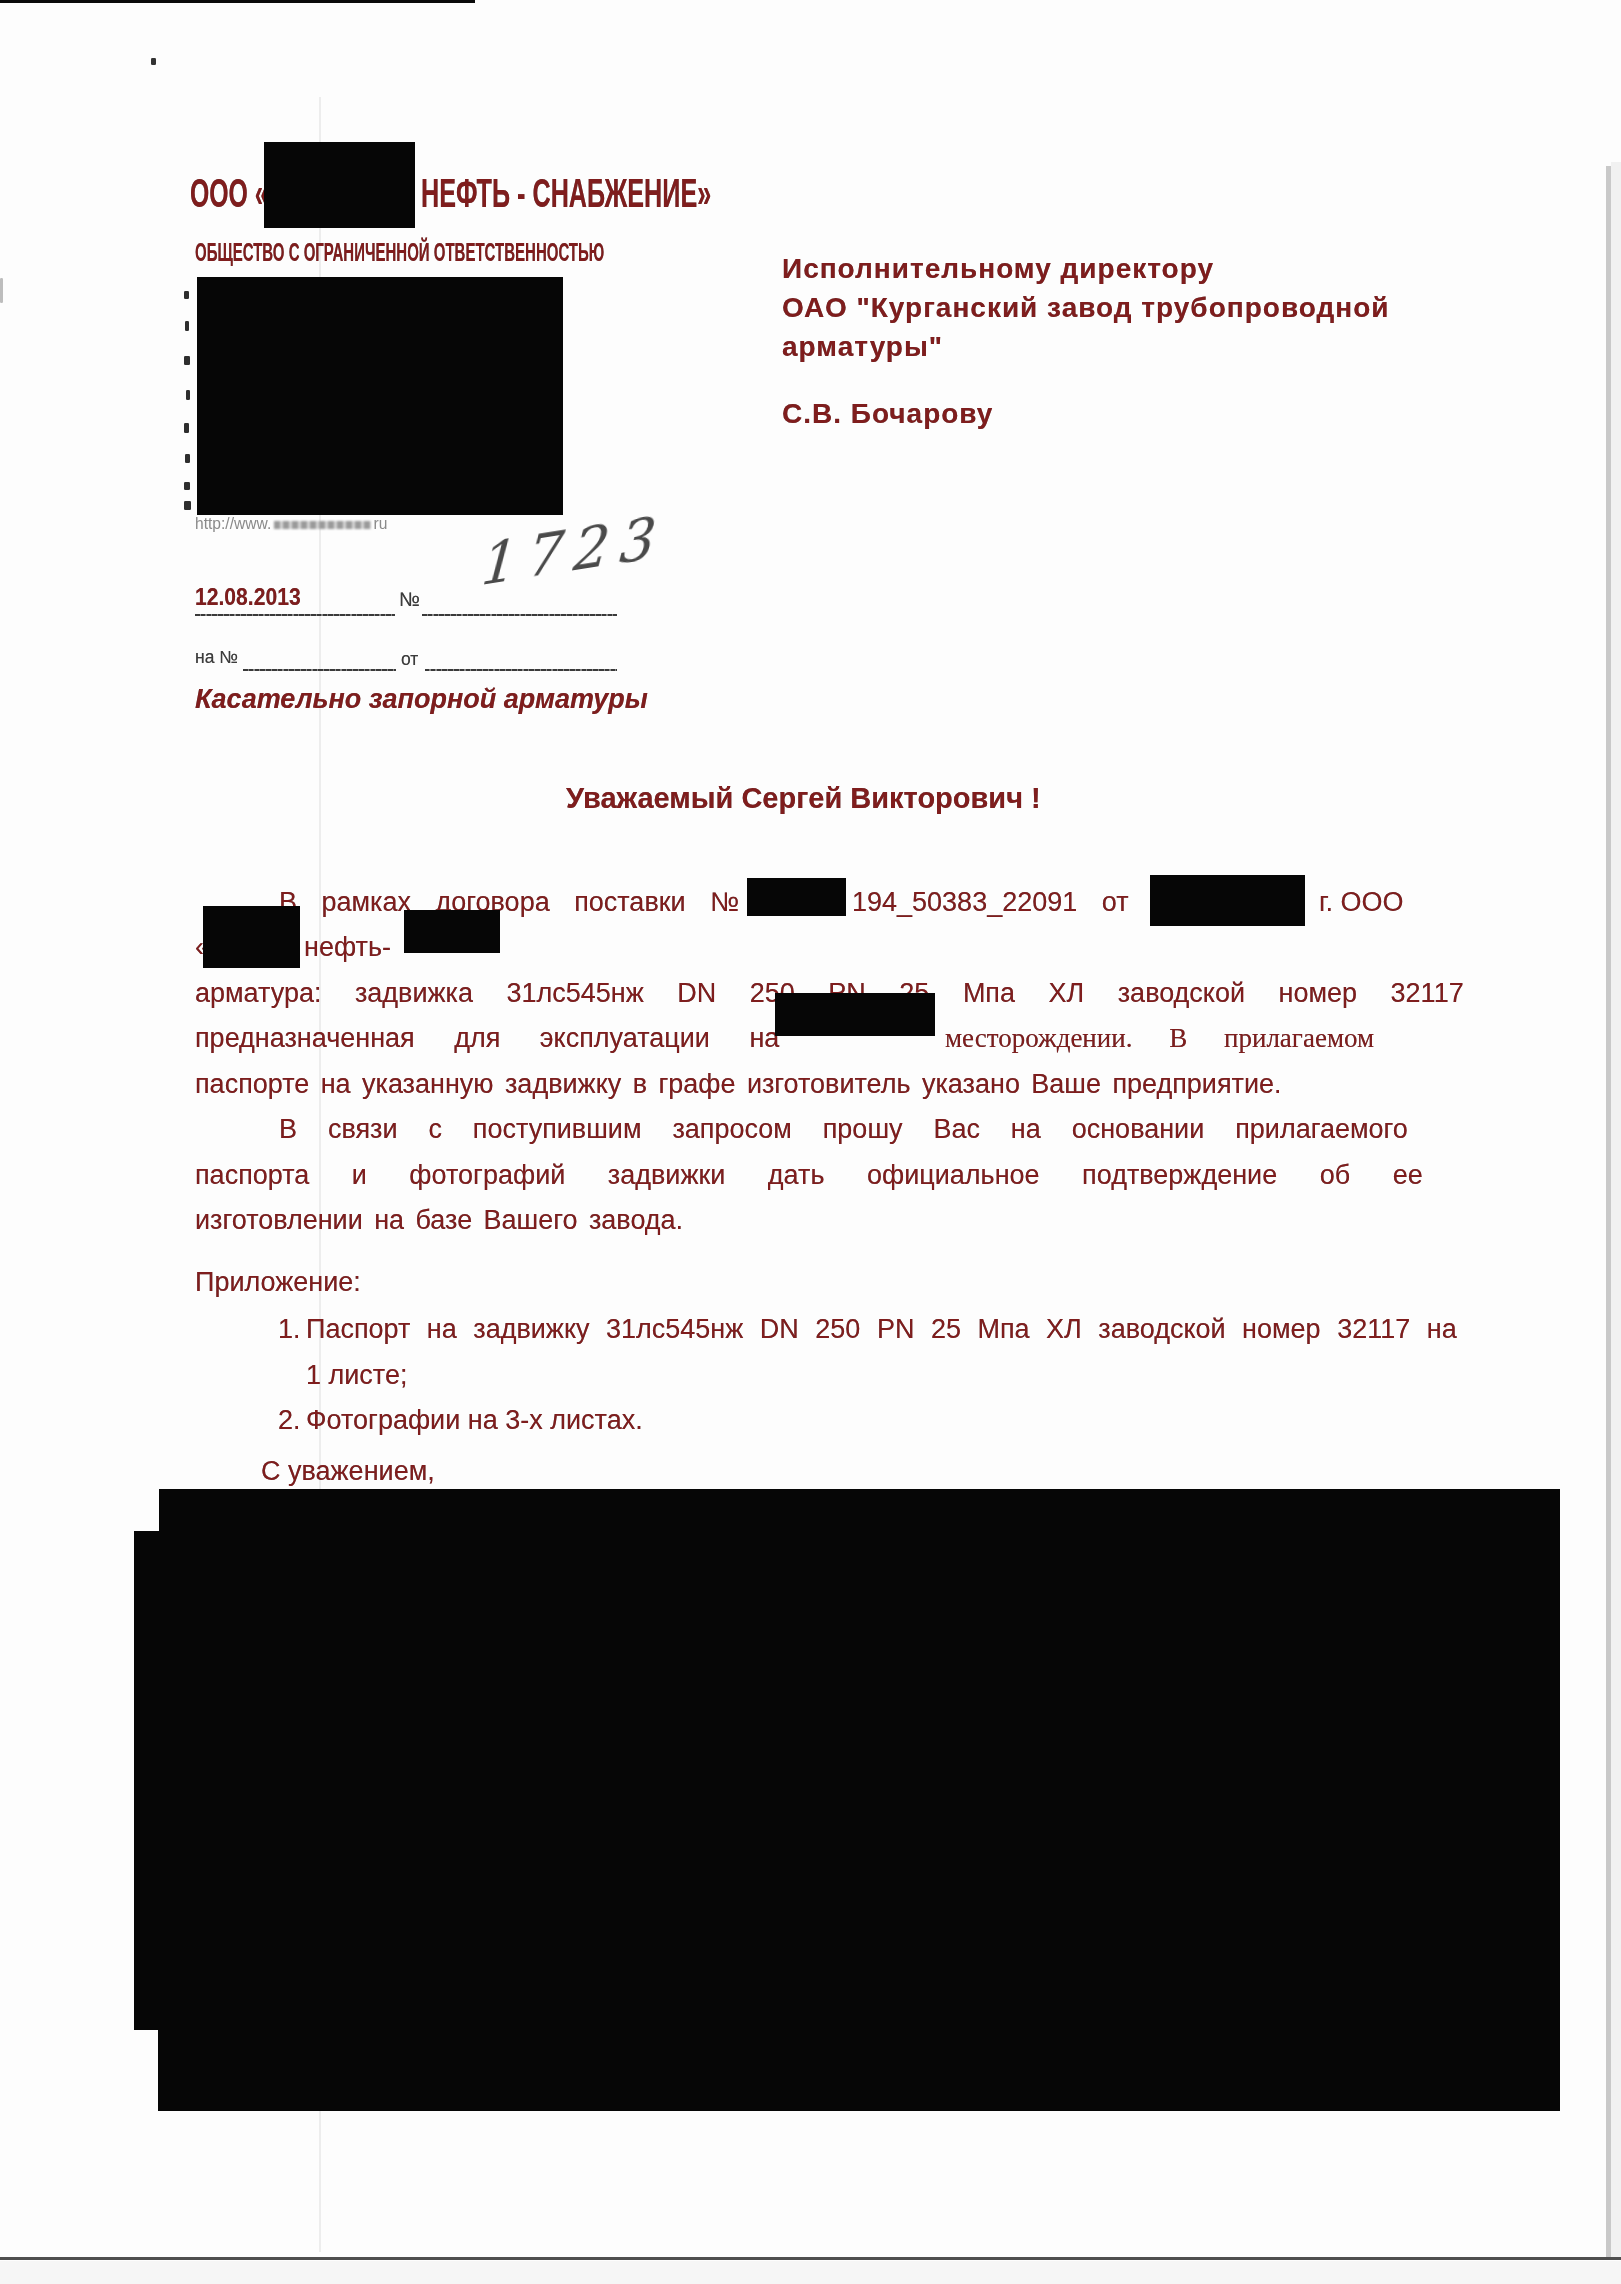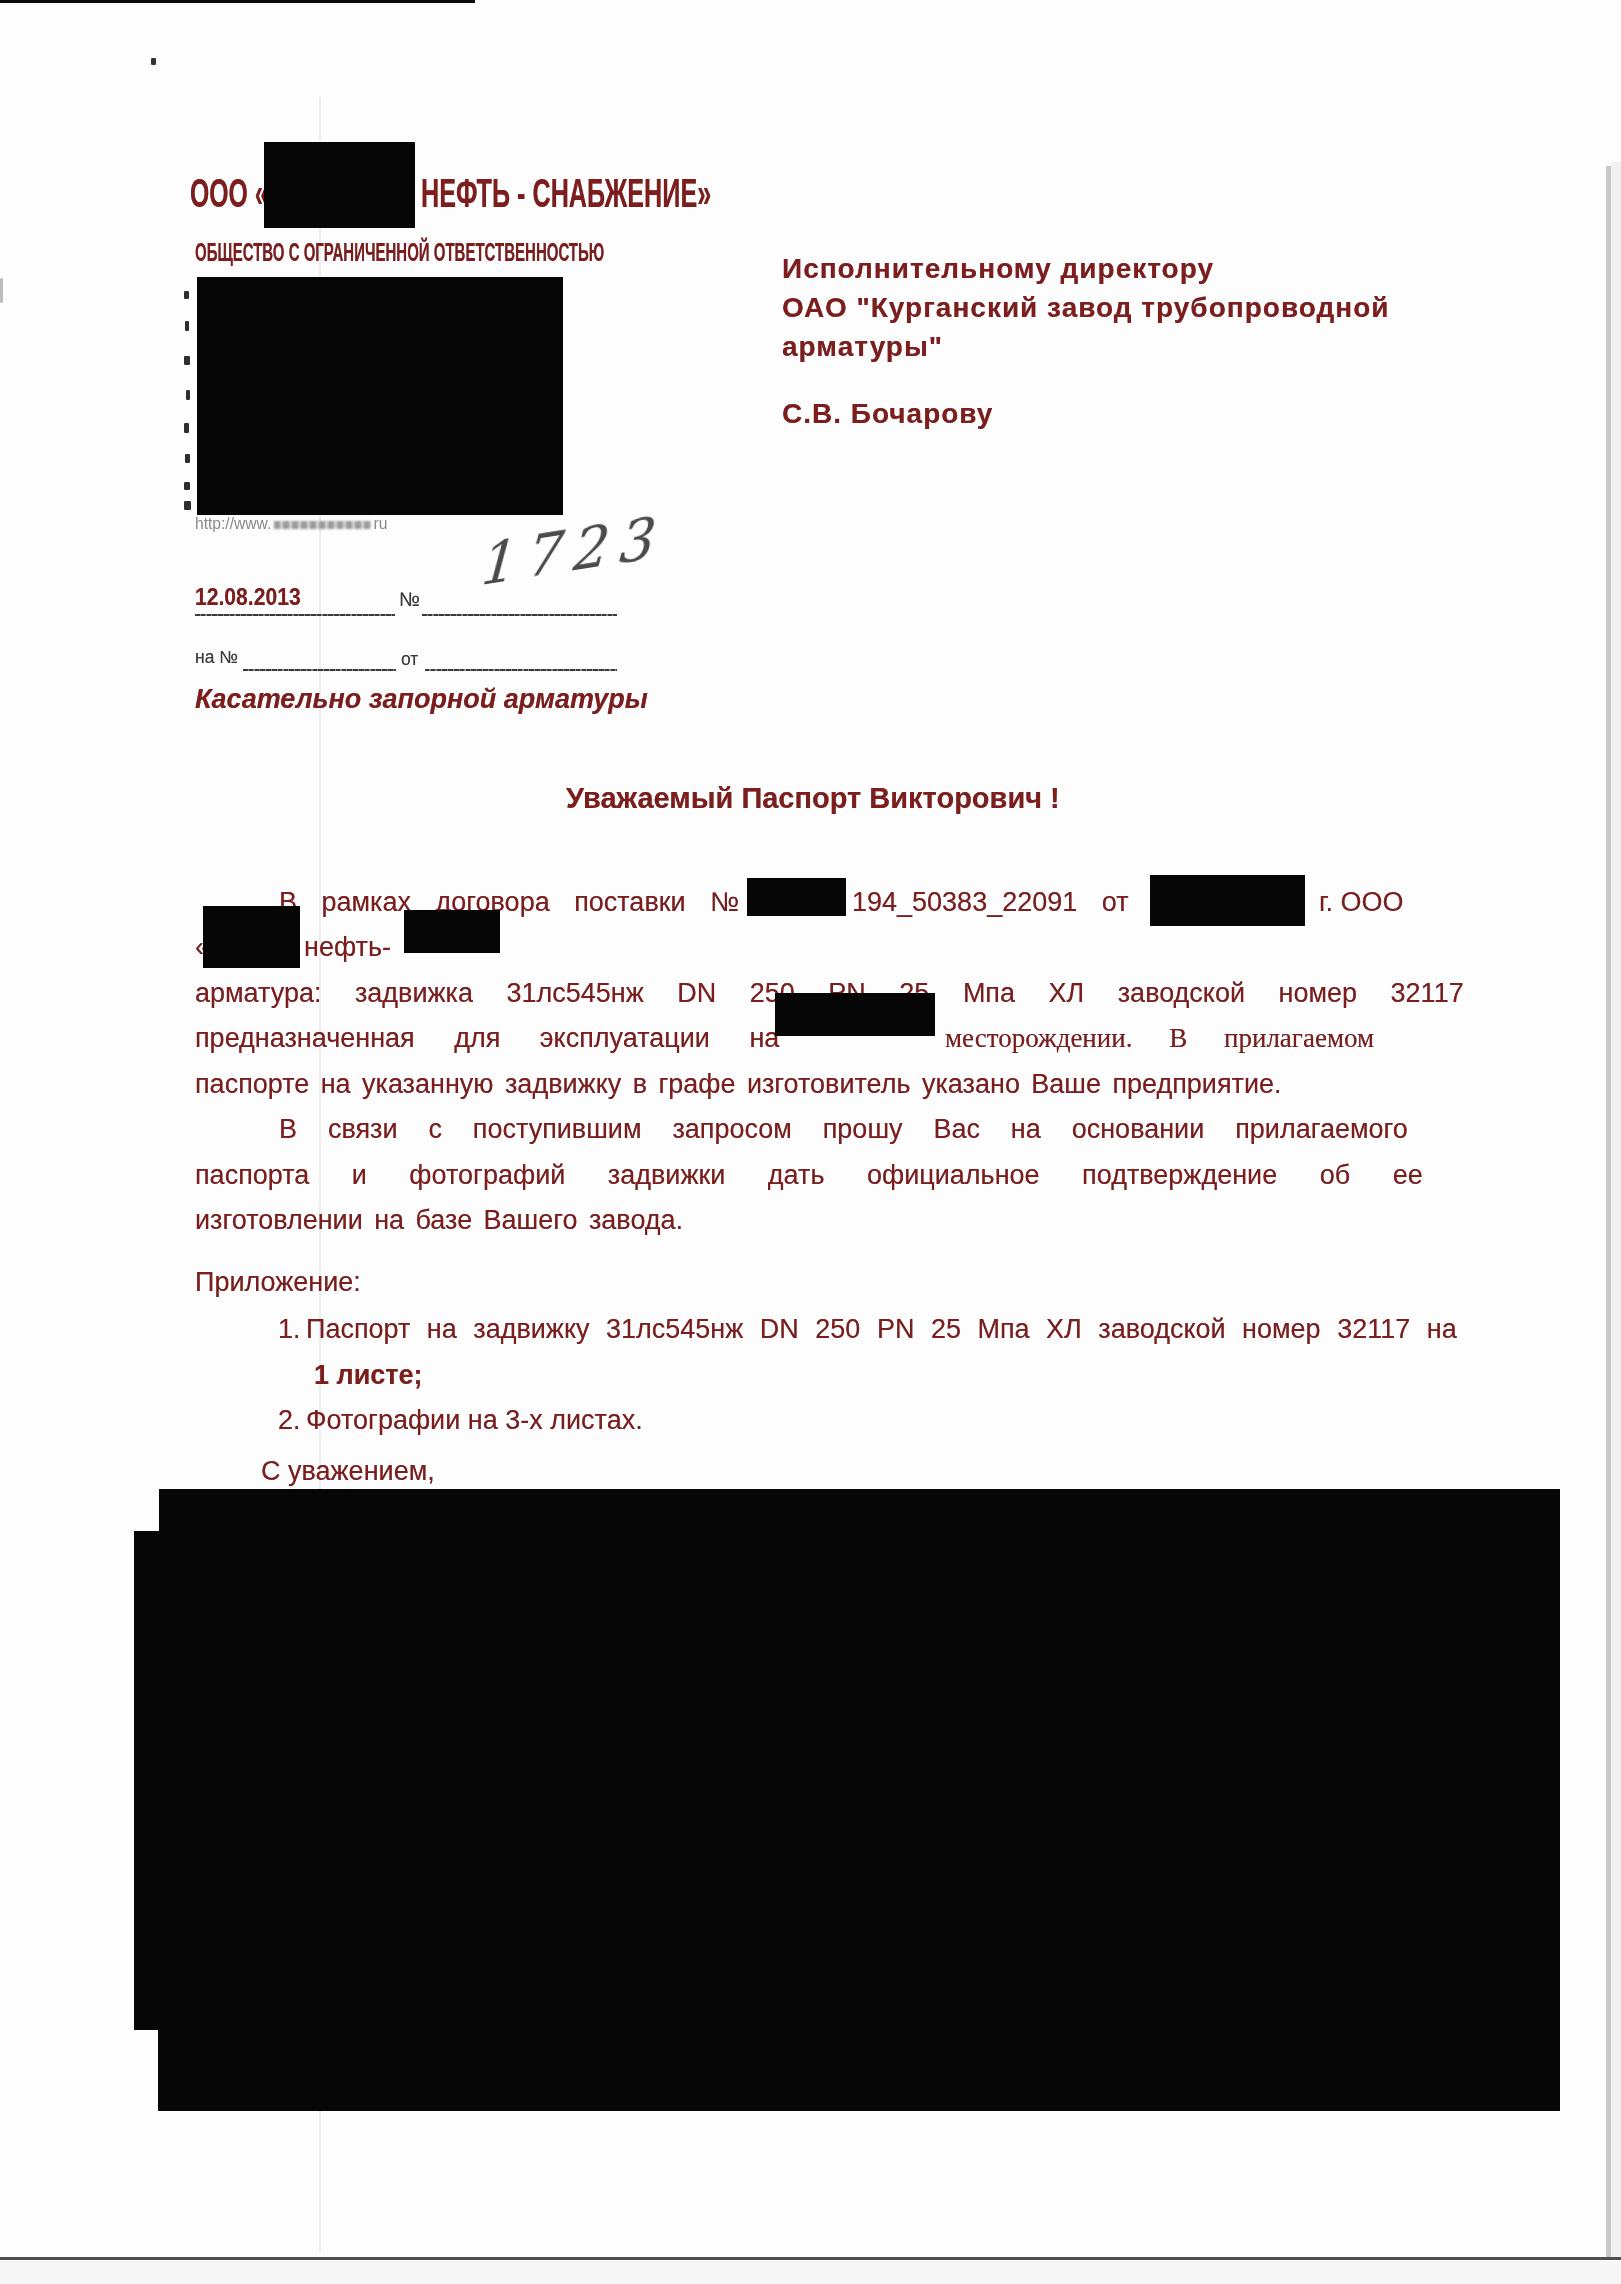--- a/index.html
+++ b/index.html
@@ -92,21 +92,21 @@
   <div class="underline" style="left:422px;top:614px;width:195px;"></div>
   <span class="abs handwrite" style="left:479px;top:532px;">1723</span>
 
   <span class="abs t" style="left:195px;top:647px;font-size:17.5px;color:#3c3c3c;">на №</span>
   <div class="underline" style="left:243px;top:669px;width:153px;"></div>
   <span class="abs t" style="left:401px;top:649px;font-size:17.5px;color:#3c3c3c;">от</span>
   <div class="underline" style="left:425px;top:669px;width:192px;"></div>
 
   <span class="abs t bold" style="left:195px;top:684px;font-style:italic;font-size:27px;">Касательно запорной арматуры</span>
 
-  <span class="abs t bold" style="left:566px;top:782px;font-size:29px;">Уважаемый Паспорт Викторович !</span>
+  <span class="abs t bold" style="left:566px;top:782px;font-size:29px;">Уважаемый Сергей Викторович !</span>
 
   <span class="abs t" style="left:279px;top:887px;word-spacing:17px;">В рамках договора поставки №</span>
   <div class="redact" style="left:747px;top:878px;width:99px;height:38px;"></div>
   <span class="abs t" style="left:852px;top:887px;word-spacing:17px;">194_50383_22091 от</span>
   <div class="redact" style="left:1150px;top:875px;width:155px;height:51px;"></div>
   <span class="abs t" style="left:1319px;top:887px;">г. ООО</span>
 
   <span class="abs t" style="left:195px;top:932px;">«</span>
   <div class="redact" style="left:203px;top:906px;width:97px;height:62px;"></div>
   <span class="abs t" style="left:304px;top:932px;">нефть-</span>
@@ -120,21 +120,21 @@
 
   <span class="abs t" style="left:195px;top:1069px;word-spacing:3.9px;">паспорте на указанную задвижку в графе изготовитель указано Ваше предприятие.</span>
 
   <span class="abs t" style="left:279px;top:1114px;word-spacing:23.4px;">В связи с поступившим запросом прошу Вас на основании прилагаемого</span>
   <span class="abs t" style="left:195px;top:1160px;word-spacing:35px;">паспорта и фотографий задвижки дать официальное подтверждение об ее</span>
   <span class="abs t" style="left:195px;top:1205px;word-spacing:3.9px;">изготовлении на базе Вашего завода.</span>
 
   <span class="abs t" style="left:195px;top:1267px;">Приложение:</span>
   <span class="abs t" style="left:278px;top:1314px;">1.</span>
   <span class="abs t" style="left:306px;top:1314px;word-spacing:9px;">Паспорт на задвижку 31лс545нж DN 250 PN 25 Мпа ХЛ заводской номер 32117 на</span>
-  <span class="abs t" style="left:314px;top:1360px;font-weight:bold;">1 листе;</span>
+  <span class="abs t" style="left:306px;top:1360px;">1 листе;</span>
   <span class="abs t" style="left:278px;top:1405px;">2.</span>
   <span class="abs t" style="left:306px;top:1405px;">Фотографии на 3-х листах.</span>
 
   <span class="abs t" style="left:261px;top:1456px;">С уважением,</span>
 
   <div class="redact" style="left:159px;top:1489px;width:1401px;height:541px;"></div>
   <div class="redact" style="left:134px;top:1531px;width:26px;height:499px;"></div>
   <div class="redact" style="left:158px;top:2030px;width:1402px;height:81px;"></div>
 
 </div>

